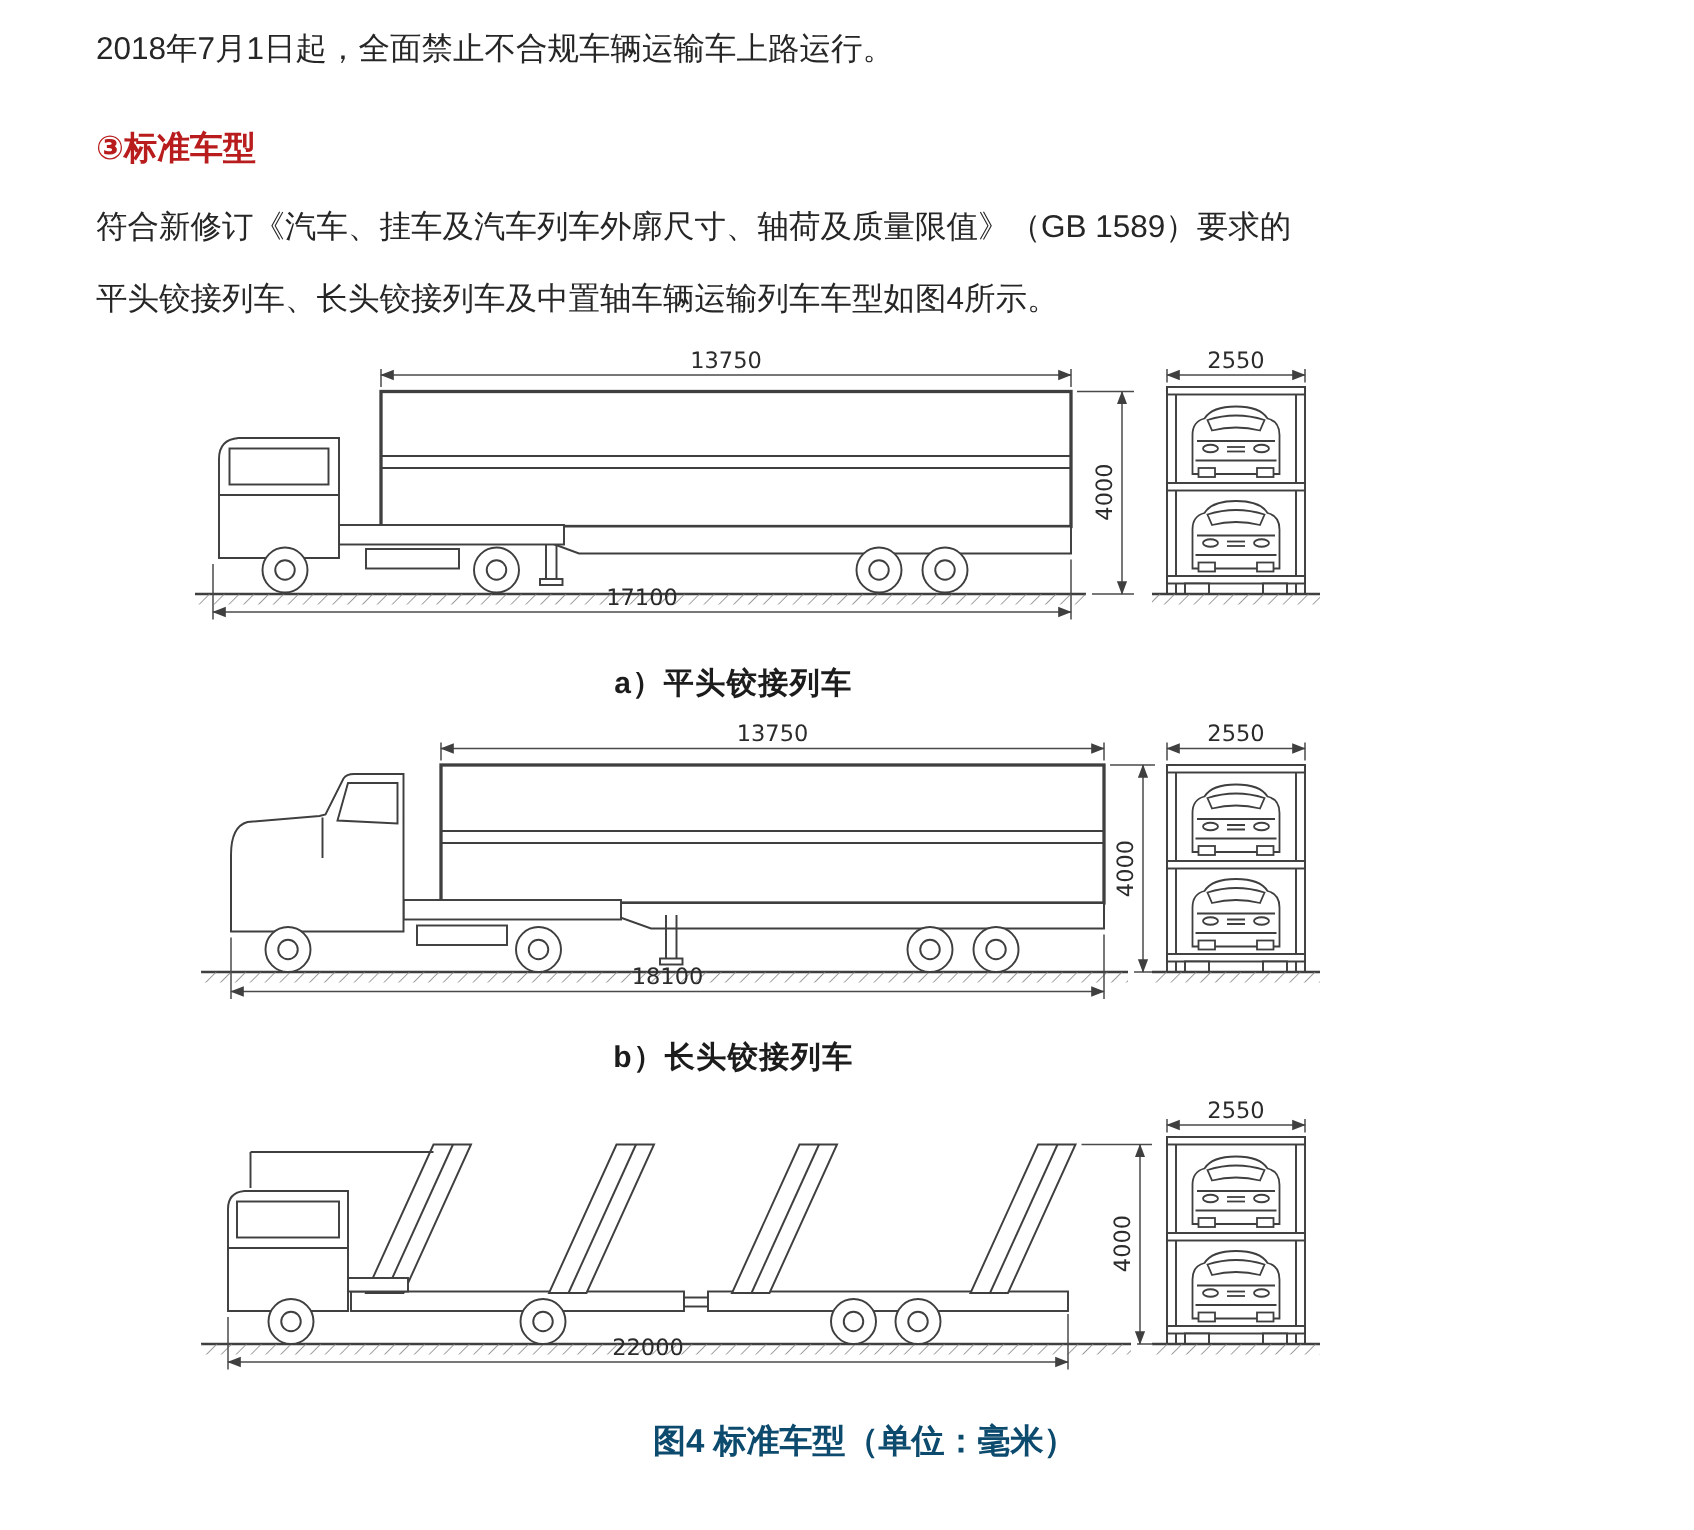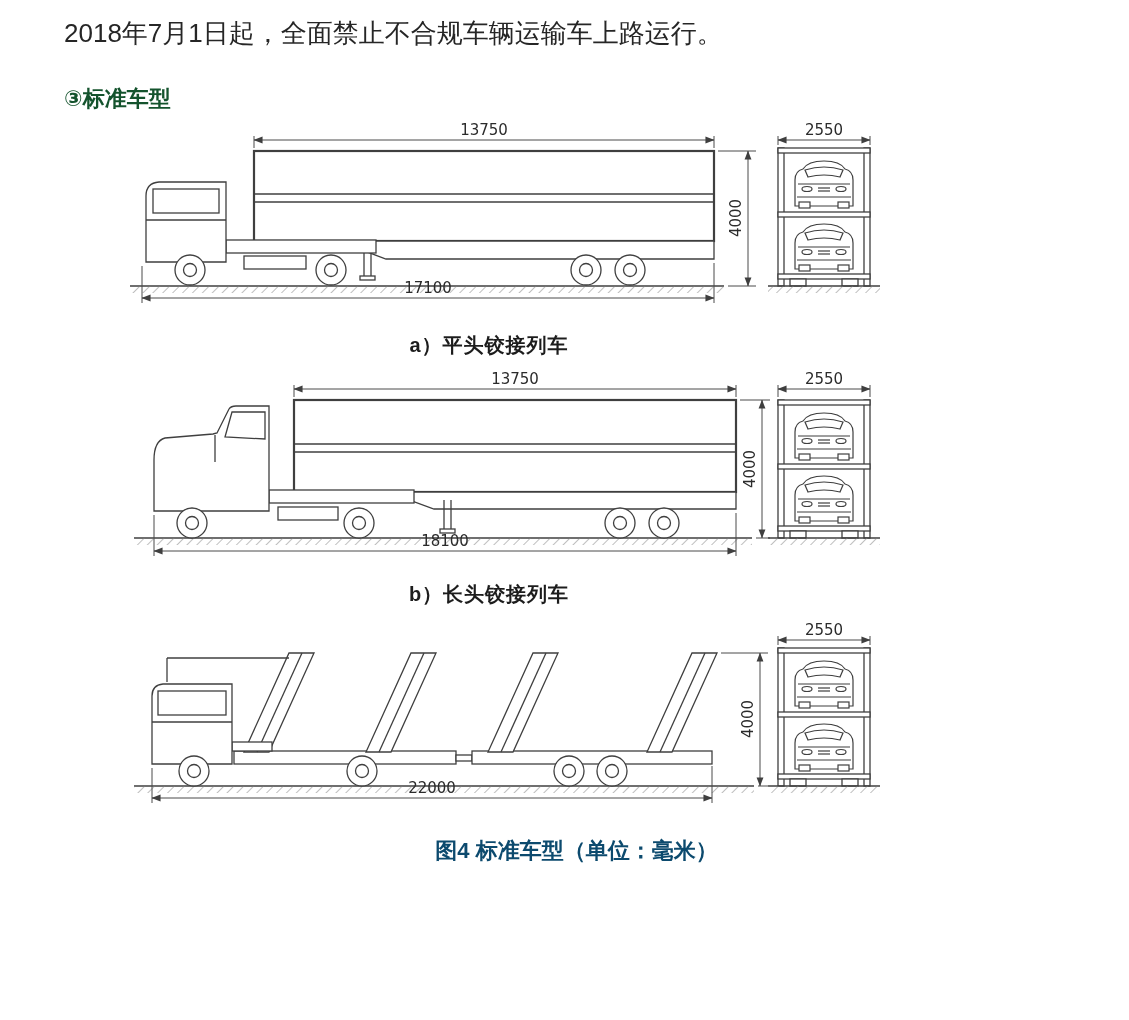--- a/index.html
+++ b/index.html
@@ -1,19 +1,19 @@
 <!DOCTYPE html>
 <html><head>
 <meta charset="utf-8">
 <style>
   html,body{margin:0;padding:0;background:#ffffff;}
   body{width:1129px;height:1020px;overflow:hidden;font-family:"Liberation Sans","DejaVu Sans",sans-serif;color:#262626;}
   .page{padding:18px 40px 0 64px;}
-  .intro{margin:0;font-size:26px;line-height:30px;}
-  .heading{margin:36px 0 0 0;font-size:22px;line-height:30px;font-weight:bold;color:#14532d;}
+  .intro{margin:0;font-size:21px;line-height:30px;}
+  .heading{margin:36px 0 0 0;font-size:22px;line-height:30px;font-weight:bold;color:#b91c1c;}
   .body-text{margin:14px 0 0 0;font-size:21px;line-height:48px;}
   figure{margin:0;padding:0;}
   .fig{margin:0;}
   .fig svg{display:block;}
   .fig-a svg{margin-top:6px;}
   .fig-b svg{margin-top:10px;}
   .fig-c svg{margin-top:12px;}
   .sublabel{width:1070px;text-align:center;padding-right:220px;box-sizing:border-box;
             font-size:20px;font-weight:bold;color:#1c1c1c;letter-spacing:1px;}
   .sublabel-a{margin-top:22px;}
@@ -68,20 +68,24 @@
     </g>
   </defs>
 </svg>
 
 <div class="page">
 
   <p class="intro">2018年7月1日起，全面禁止不合规车辆运输车上路运行。</p>
 
   <h3 class="heading">③标准车型</h3>
 
+  <p class="body-text">
+    <span>符合新修订《汽车、挂车及汽车列车外廓尺寸、轴荷及质量限值》（GB 1589）要求的</span><br>
+    <span>平头铰接列车、长头铰接列车及中置轴车辆运输列车车型如图4所示。</span>
+  </p>
 
   <figure class="fig fig-a">
     <svg class="diagram" width="1070" height="190" viewBox="0 224 1070 190">
       <g>
         <line class="ground" x1="66" y1="390" x2="660" y2="390"></line>
         <rect class="hatchfill" x="66" y="390" width="594" height="7"></rect>
         <rect class="bold fillw" x="190" y="255" width="460" height="90"></rect>
         <line x1="190" y1="298" x2="650" y2="298"></line>
         <line x1="190" y1="306" x2="650" y2="306"></line>
         <polygon class="fillw" points="190,345 190,353 295,353 322,363 650,363 650,345"></polygon>

